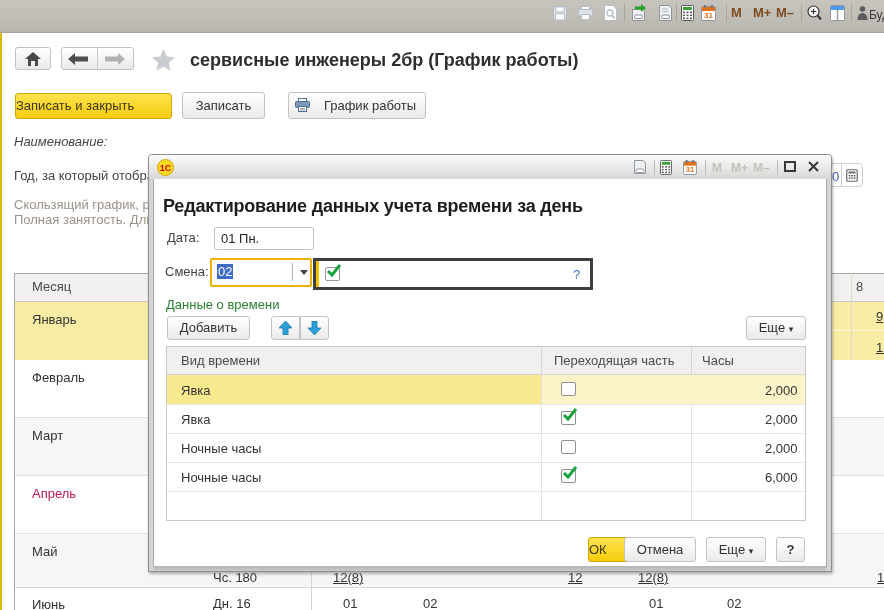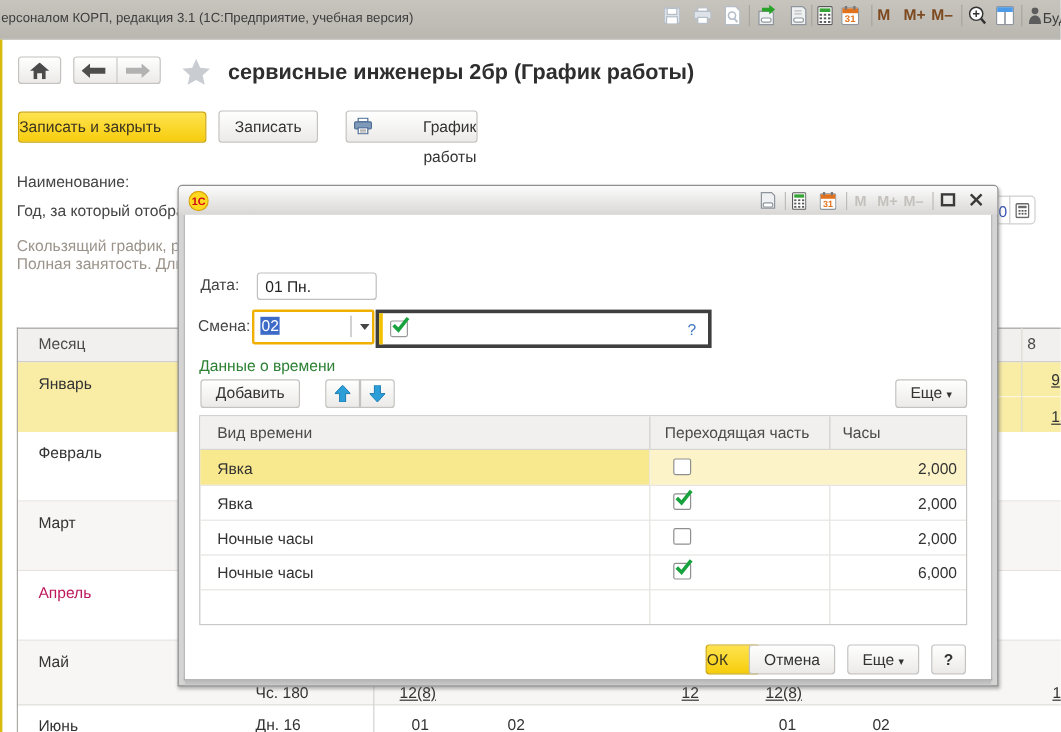--- a/index.html
+++ b/index.html
@@ -14,21 +14,20 @@
 .inp{position:absolute;border:1px solid #bfbfbf;border-radius:3px;background:#fff;
      box-sizing:border-box;color:#222;}
 .lnk{text-decoration:underline;color:#333;}
 svg{display:block;}
 </style></head>
 <body>
 <div id="s">
 
 <div class="a" style="left:0;top:0;width:884px;height:33px;
   background:linear-gradient(#c7c4be,#bab7b1);border-bottom:1px solid #a7a49e;box-sizing:border-box;"></div>
-<div class="a" style="left:1px;top:9px;font-size:11px;color:#3d3d3d;">ерсоналом КОРП, редакция 3.1  (1С:Предприятие, учебная версия)</div>
 
 <svg class="a" style="left:553px;top:6px;" width="14" height="14" viewBox="0 0 14 14">
  <rect x="0.5" y="0.5" width="13" height="13" rx="1.5" fill="#dee3e9" stroke="#b4bdc8"></rect>
  <rect x="3" y="1" width="8" height="5" fill="#fff" stroke="#b4bdc8" stroke-width="1"></rect>
  <rect x="2.5" y="8" width="9" height="6" fill="#fff" stroke="#b4bdc8" stroke-width="1"></rect>
 </svg>
 
 <svg class="a" style="left:578px;top:6px;" width="15" height="14" viewBox="0 0 15 14">
  <rect x="3.5" y="0.5" width="8" height="3" fill="#fff" stroke="#b4bdc8"></rect>
  <rect x="0.5" y="3.5" width="14" height="6" rx="1" fill="#dee3e9" stroke="#b4bdc8"></rect>
@@ -121,31 +120,31 @@
  <path d="M13 0 L13 3.5 L0 3.5 L0 8.5 L13 8.5 L13 12 L20 6 Z" fill="#b2b2b2"></path>
 </svg>
 
 <svg class="a" style="left:152px;top:49px;" width="23" height="22" viewBox="0 0 23 22">
  <path d="M11.5 0 L14.8 7.4 L23 8.3 L16.9 13.7 L18.6 21.7 L11.5 17.6 L4.4 21.7 L6.1 13.7 L0 8.3 L8.2 7.4 Z" fill="#c9cdd1"></path>
 </svg>
 <div class="a" style="left:190px;top:50px;font-size:18px;font-weight:bold;color:#2e2e2e;">сервисные инженеры 2бр (График работы)</div>
 
 <div class="ybtn" style="left:15px;top:93px;width:157px;height:26px;line-height:24px;">Записать и закрыть</div>
 <div class="btn" style="left:182px;top:92px;width:83px;height:27px;line-height:25px;">Записать</div>
-<div class="btn" style="left:288px;top:92px;width:110px;height:27px;line-height:25px;padding-left:26px;text-align:right;">График работы</div>
+<div class="btn" style="left:288px;top:92px;width:138px;height:27px;line-height:25px;padding-left:26px;">График работы</div>
 
 <svg class="a" style="left:295px;top:98px;" width="15" height="14" viewBox="0 0 15 14">
  <rect x="3.5" y="0.5" width="8" height="3" fill="#fff" stroke="#4f6f96"></rect>
  <rect x="0.5" y="3.5" width="14" height="6" rx="1" fill="#7f9ab8" stroke="#4f6f96"></rect>
  <rect x="3.5" y="8.5" width="8" height="5" fill="#fff" stroke="#4f6f96"></rect>
  <line x1="5" y1="10.5" x2="10" y2="10.5" stroke="#9a9a9a"></line>
  <line x1="5" y1="12" x2="10" y2="12" stroke="#9a9a9a"></line>
 </svg>
 
-<div class="a" style="left:14px;top:144px;">Наименование:</div>
+<div class="a" style="left:14px;top:134px;font-style:italic;">Наименование:</div>
 
 <div class="a" style="left:14px;top:168px;width:134px;overflow:hidden;white-space:nowrap;">Год, за который отобра</div>
 
 <div class="a" style="left:832px;top:163px;width:10px;height:24px;background:#fff;border-top:1px solid #cfcfcf;border-bottom:1px solid #cfcfcf;box-sizing:border-box;"></div>
 <div class="a" style="left:832px;top:169px;font-size:13px;color:#3a56b4;">0</div>
 <div class="a" style="left:841px;top:163px;width:22px;height:24px;background:#fff;border:1px solid #cfcfcf;border-radius:0 4px 4px 0;box-sizing:border-box;"></div>
 <svg class="a" style="left:846px;top:169px;" width="12" height="13" viewBox="0 0 12 13">
  <rect x="0.75" y="0.75" width="10.5" height="11.5" rx="1" fill="#fff" stroke="#6a6a6a" stroke-width="1.2"></rect>
  <rect x="2.5" y="2.5" width="7" height="2" fill="#6a6a6a"></rect>
  <g fill="#555">
@@ -243,20 +242,21 @@
 <div class="a" style="left:705px;top:160px;width:1px;height:15px;background:#bdbcba;"></div>
 <div class="a" style="left:712px;top:161px;font-size:12px;font-weight:bold;color:#c4c1bd;">M</div>
 <div class="a" style="left:731px;top:161px;font-size:12px;font-weight:bold;color:#c4c1bd;">M+</div>
 <div class="a" style="left:753px;top:161px;font-size:12px;font-weight:bold;color:#c4c1bd;">M–</div>
 <div class="a" style="left:777px;top:160px;width:1px;height:15px;background:#bdbcba;"></div>
 <div class="a" style="left:784px;top:161px;width:12px;height:11px;border:2px solid #3a3a3a;box-sizing:border-box;"></div>
 <svg class="a" style="left:808px;top:161px;" width="11" height="11" viewBox="0 0 11 11">
  <path d="M1 1 L10 10 M10 1 L1 10" stroke="#3a3a3a" stroke-width="2"></path>
 </svg>
 
+<div class="a" style="left:163px;top:196px;font-size:18px;font-weight:bold;color:#1c1c1c;letter-spacing:-0.2px;">Редактирование данных учета времени за день</div>
 
 <div class="a" style="left:167px;top:230px;">Дата:</div>
 <div class="inp" style="left:214px;top:227px;width:100px;height:23px;line-height:21px;padding-left:6px;">01 Пн.</div>
 
 <div class="a" style="left:165px;top:264px;">Смена:</div>
 <div class="a" style="left:210px;top:258px;width:102px;height:29px;border:2.5px solid #f0b000;border-radius:2px;background:#fff;box-sizing:border-box;">
   <div style="position:absolute;left:5px;top:4px;background:#3d6bc7;color:#fff;font-size:13px;line-height:15px;padding:0 1px;">02</div>
   <div style="position:absolute;left:80px;top:3px;width:1px;height:18px;background:#b5b5b5;"></div>
   <svg style="position:absolute;left:88px;top:10px;" width="8" height="5" viewBox="0 0 8 5">
         <path d="M0 0 L8 0 L4 5 Z" fill="#444"></path>

